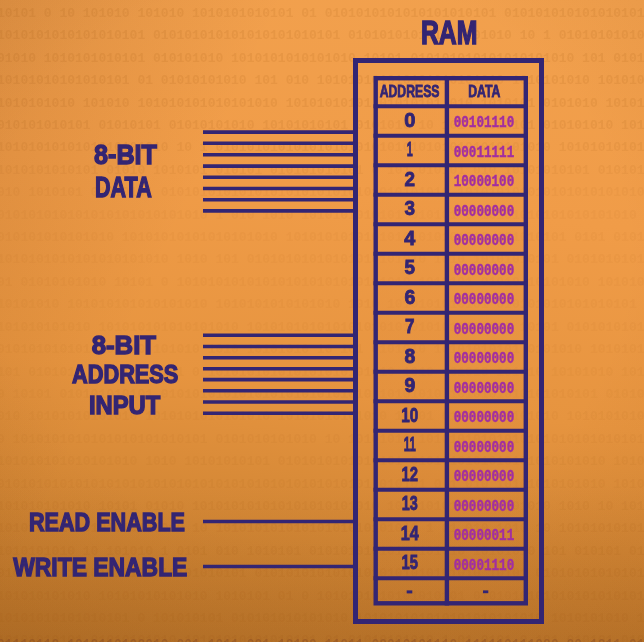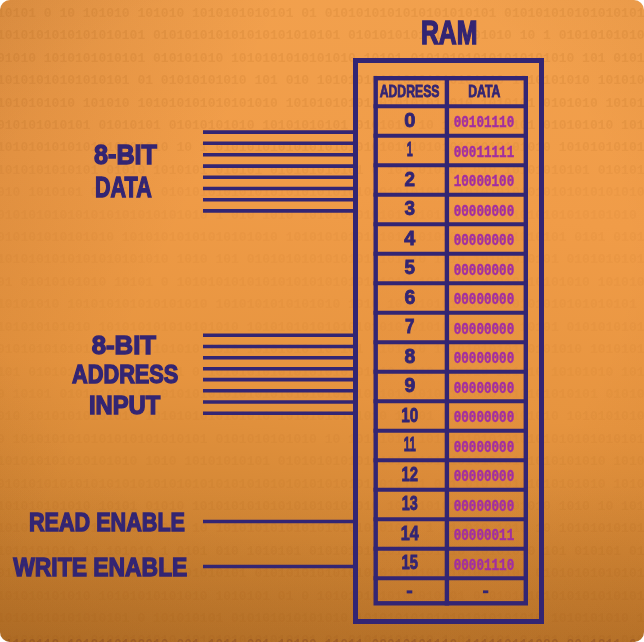--- a/index.html
+++ b/index.html
@@ -1,17 +1,17 @@
 <!DOCTYPE html>
 <html><head><meta charset="utf-8">
 <style>
 html,body{margin:0;padding:0;}
 #stage{position:relative;width:644px;height:642px;overflow:hidden;
   background:linear-gradient(187deg,#f2a14e 0%,#f09c48 32%,#e6943f 60%,#cf8433 82%,#bc772b 100%);
-  font-family:"Liberation Sans",sans-serif;border-radius:10px;}
+  font-family:"Liberation Sans",sans-serif;}
 #pattern{position:absolute;left:-3px;top:3px;width:700px;
   font-family:"Liberation Mono",monospace;font-weight:bold;font-size:13px;
   letter-spacing:0;line-height:22.4px;white-space:nowrap;
   color:rgba(175,98,26,0.15);
   -webkit-mask-image:linear-gradient(to bottom, #000 0%, #000 17%, rgba(0,0,0,0.45) 30%, rgba(0,0,0,0.45) 60%, rgba(0,0,0,0.78) 80%, #000 100%);
   mask-image:linear-gradient(to bottom, #000 0%, #000 17%, rgba(0,0,0,0.45) 30%, rgba(0,0,0,0.45) 60%, rgba(0,0,0,0.78) 80%, #000 100%);}
 #botrow{position:absolute;left:-3px;top:634px;width:700px;
   font-family:"Liberation Mono",monospace;font-weight:bold;font-size:13px;
   line-height:22.4px;white-space:nowrap;color:rgba(110,50,35,0.28);}
 #corner{position:absolute;left:0;top:0;width:644px;height:642px;

